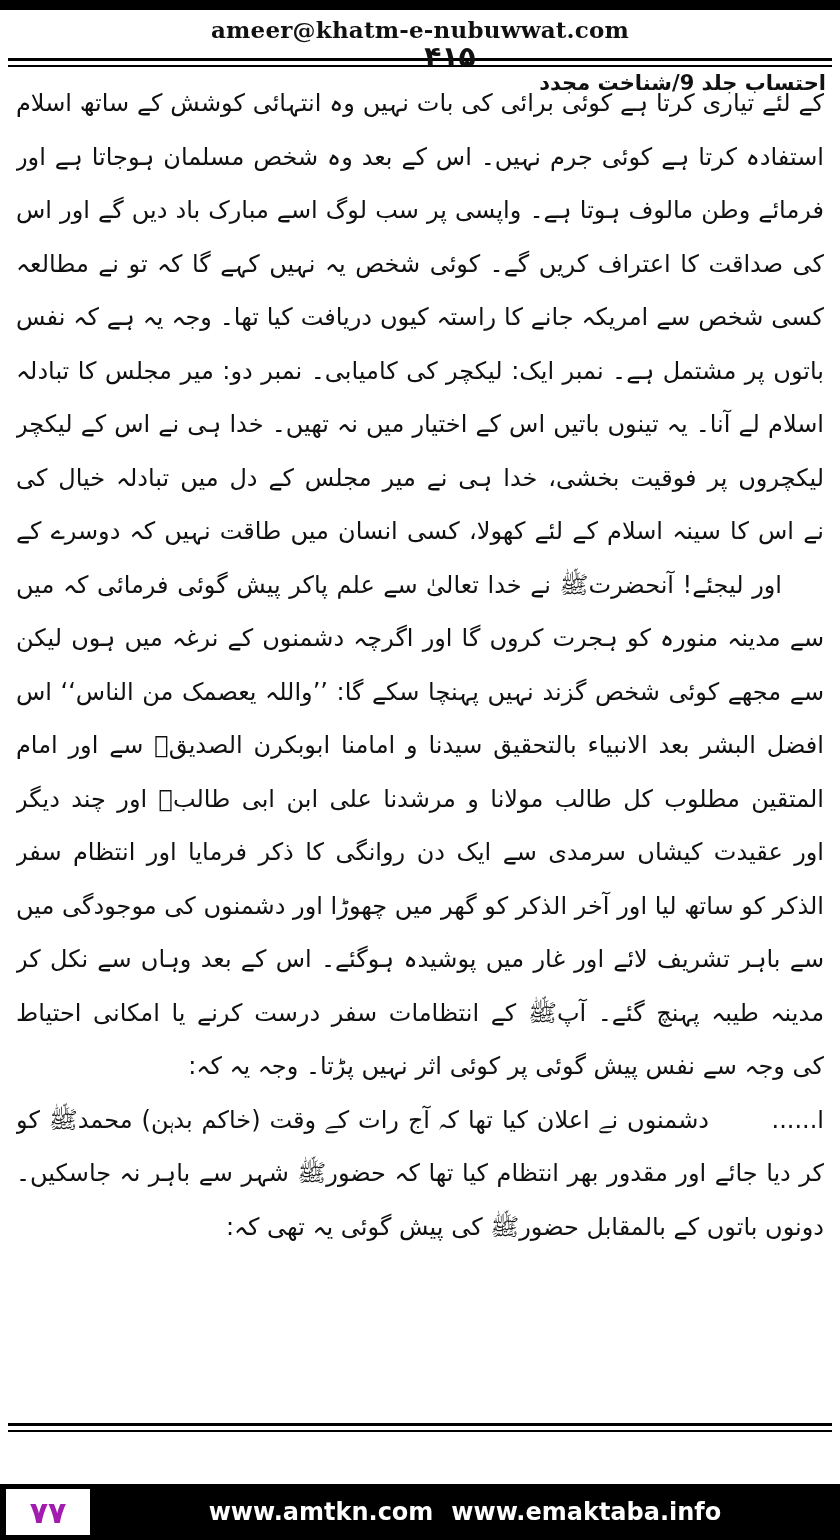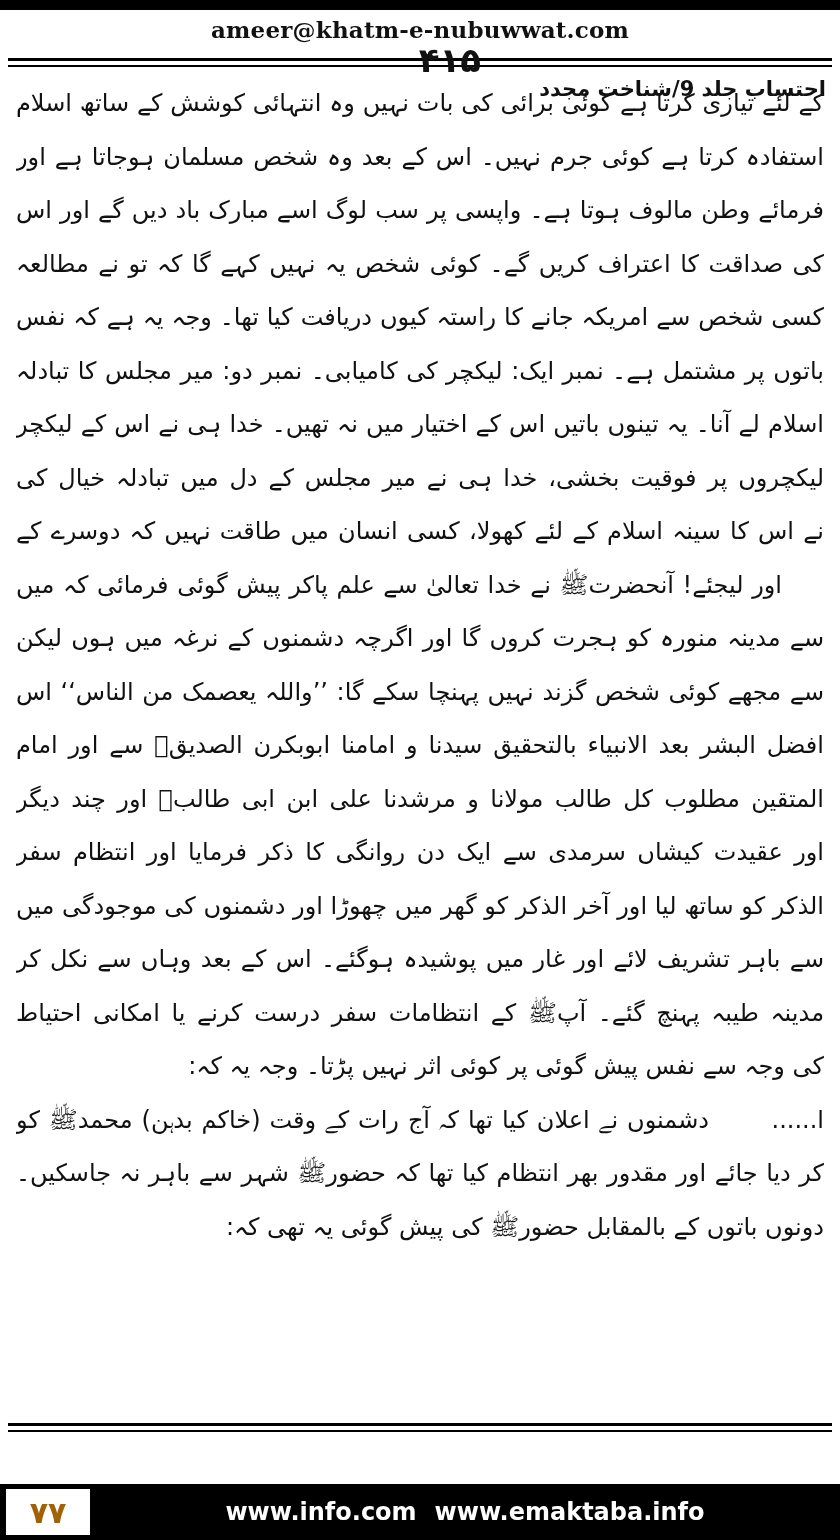--- a/index.html
+++ b/index.html
@@ -18,21 +18,21 @@
   }
   .header{
     display:flex;align-items:center;
     padding:6px 14px 2px 14px;height:46px;box-sizing:border-box;flex-direction:column;
   }
   .email{
     font-family:"DejaVu Serif",serif;
     font-weight:bold;font-size:23px;letter-spacing:0.2px;
   }
   .pageno{
-    font-weight:bold;font-size:34px;margin-left:60px;line-height:1;
+    font-weight:bold;font-size:28px;margin-left:60px;line-height:1;
     font-family:"DejaVu Sans",sans-serif;
   }
   .htitle{
     margin-left:auto;direction:rtl;font-weight:bold;font-size:21px;
   }
   .rule-double{
     margin:2px 8px 0 8px;height:4px;
     border-top:3px solid #000;border-bottom:2px solid #000;
   }
   .body{
@@ -59,21 +59,21 @@
   }
   .bottom-rule{
     margin-top:4px;
   }
   .footer{
     position:absolute;left:0;bottom:0;width:100%;height:56px;
     background:#000;display:flex;align-items:center;
   }
   .logo{
     width:84px;height:46px;margin:5px 0 5px 6px;
-    background:#fff;color:#a16207;
+    background:#fff;color:#a21caf;
     display:flex;align-items:center;justify-content:center;
     font-weight:bold;font-size:30px;
   }
   .links{
     flex:1;display:flex;justify-content:center;gap:18px;
     color:#fff;font-weight:bold;font-size:24px;white-space:nowrap;
   }
 </style>
 </head>
 <body>
@@ -138,18 +138,18 @@
       <div class="line"><span>کر دیا جائے اور مقدور بھر انتظام کیا تھا کہ حضورﷺ شہر سے باہر نہ جاسکیں۔ ان</span></div>
 
       <div class="line last"><span>دونوں باتوں کے بالمقابل حضورﷺ کی پیش گوئی یہ تھی کہ:</span></div>
     </div>
 
   <div class="rule-double bottom-rule"></div>
 
   <div class="footer">
     <div class="logo">۷۷</div>
     <div class="links">
-      <span>www.info.com</span>
+      <span>www.amtkn.com</span>
       <span>www.emaktaba.info</span>
     </div>
   </div>
 
 </div>
 
 </body></html>

